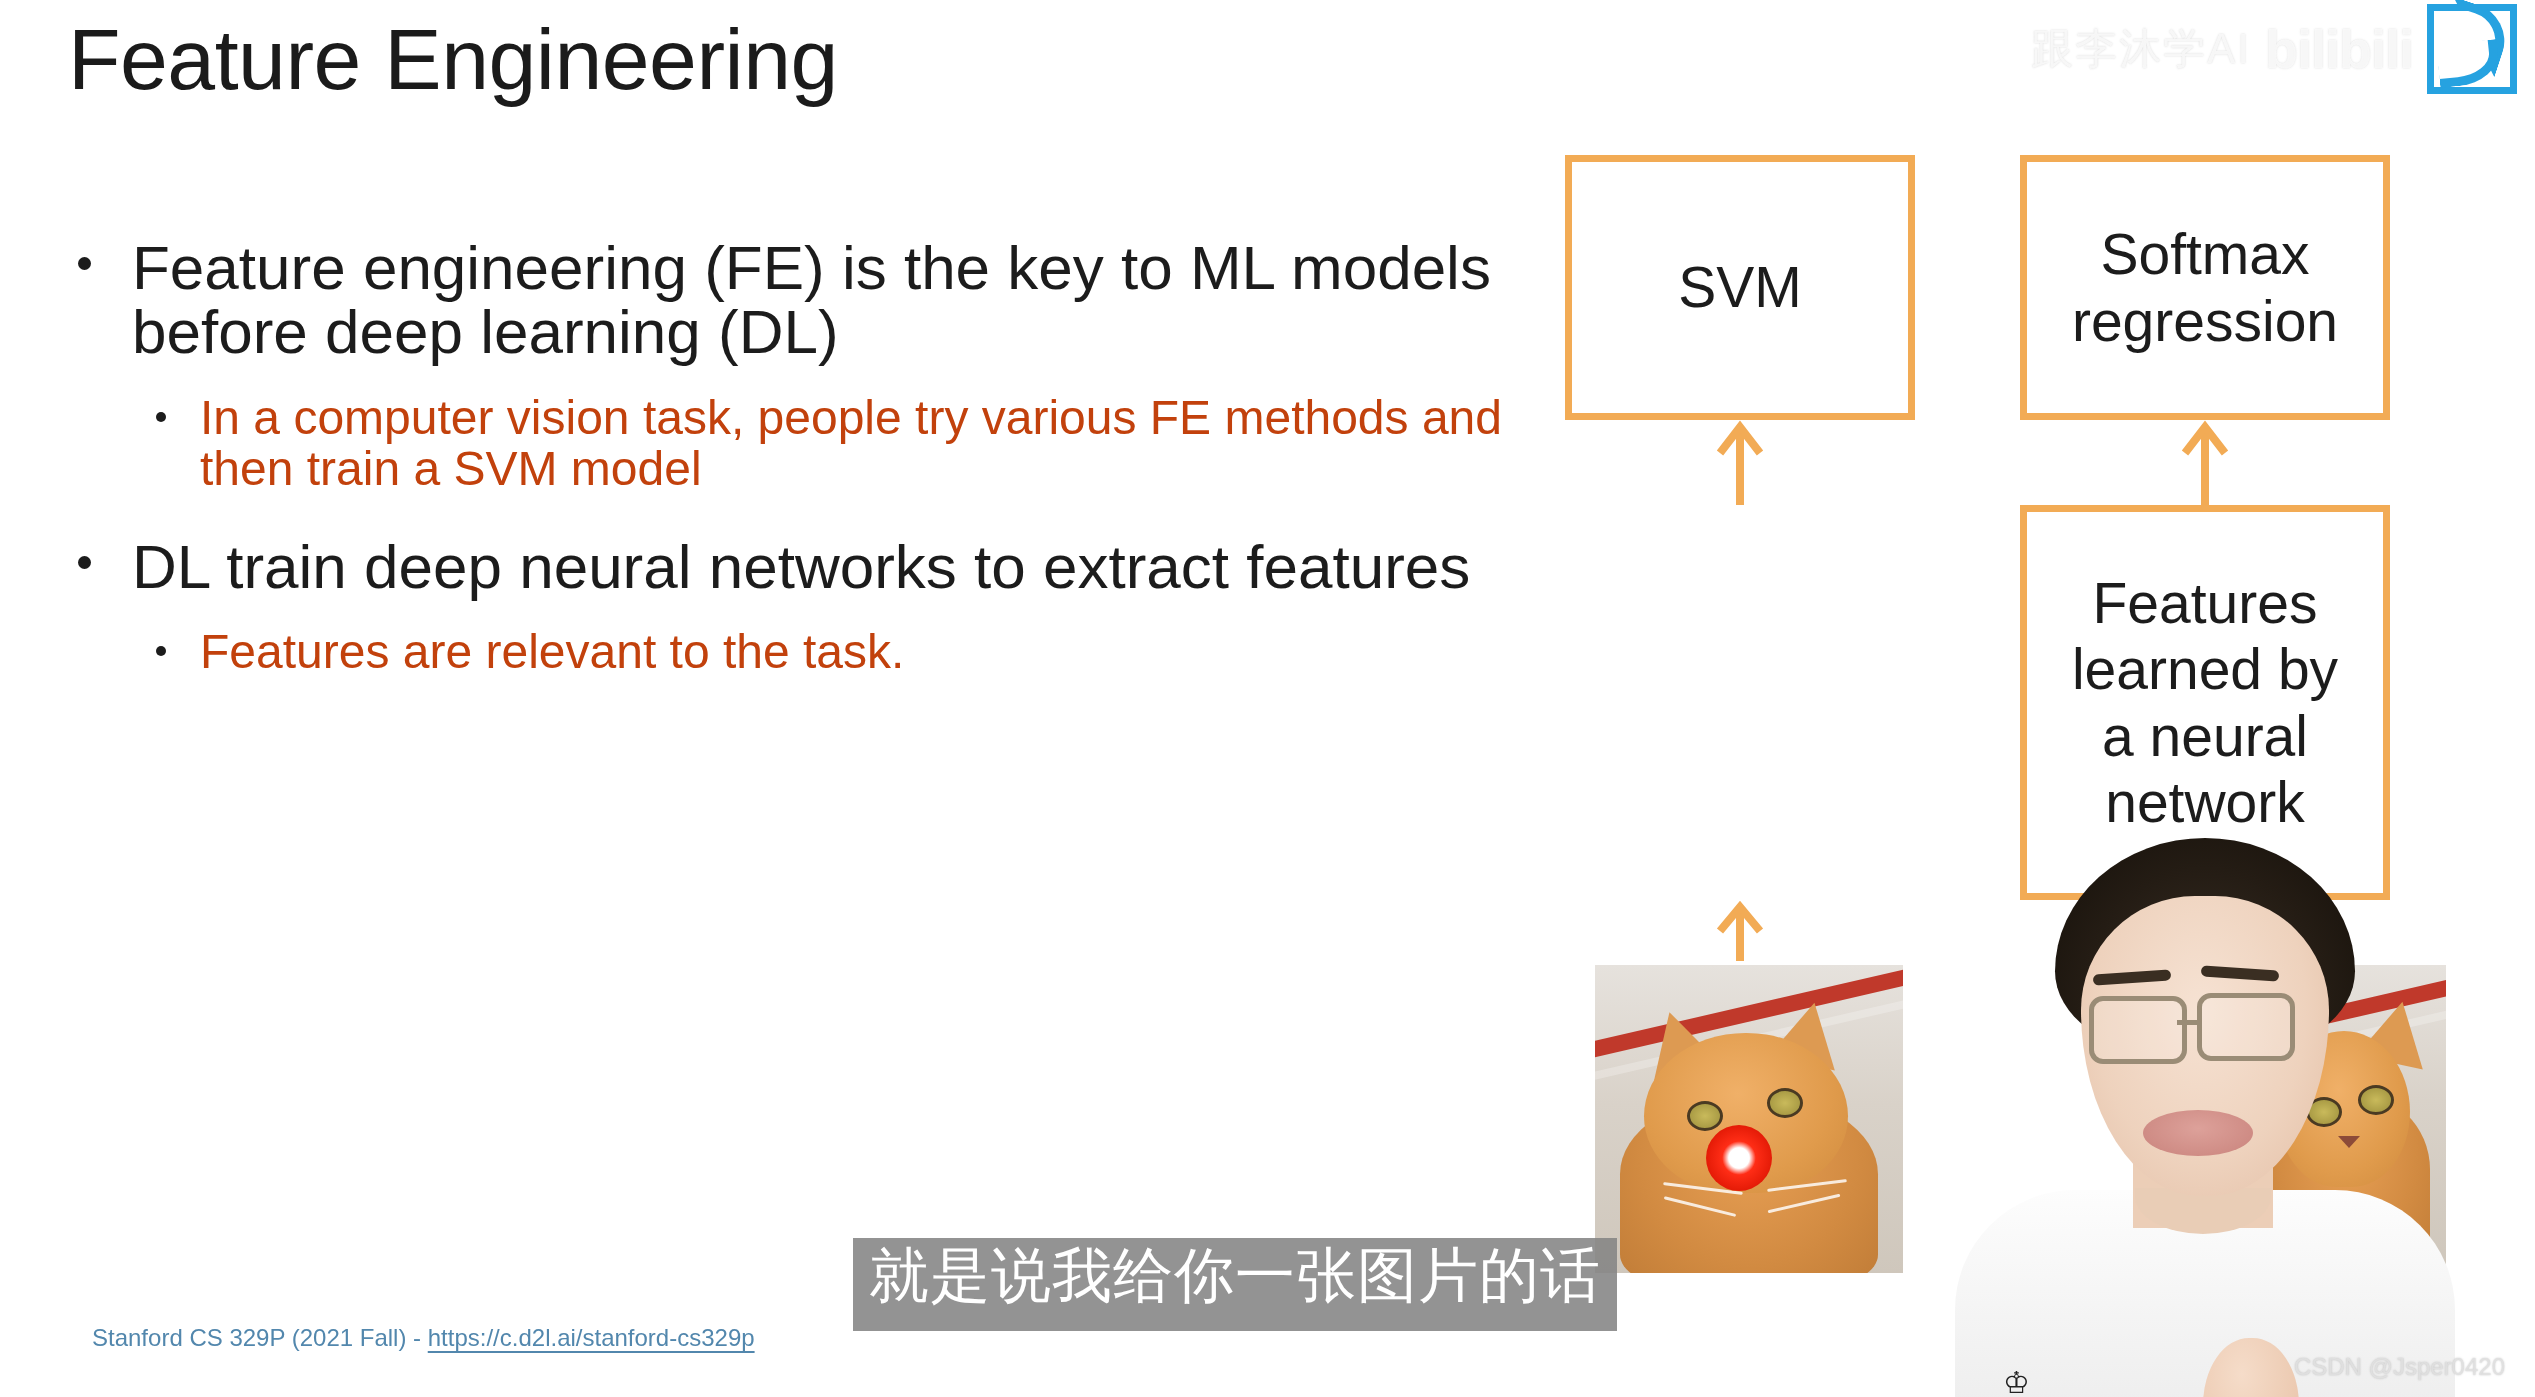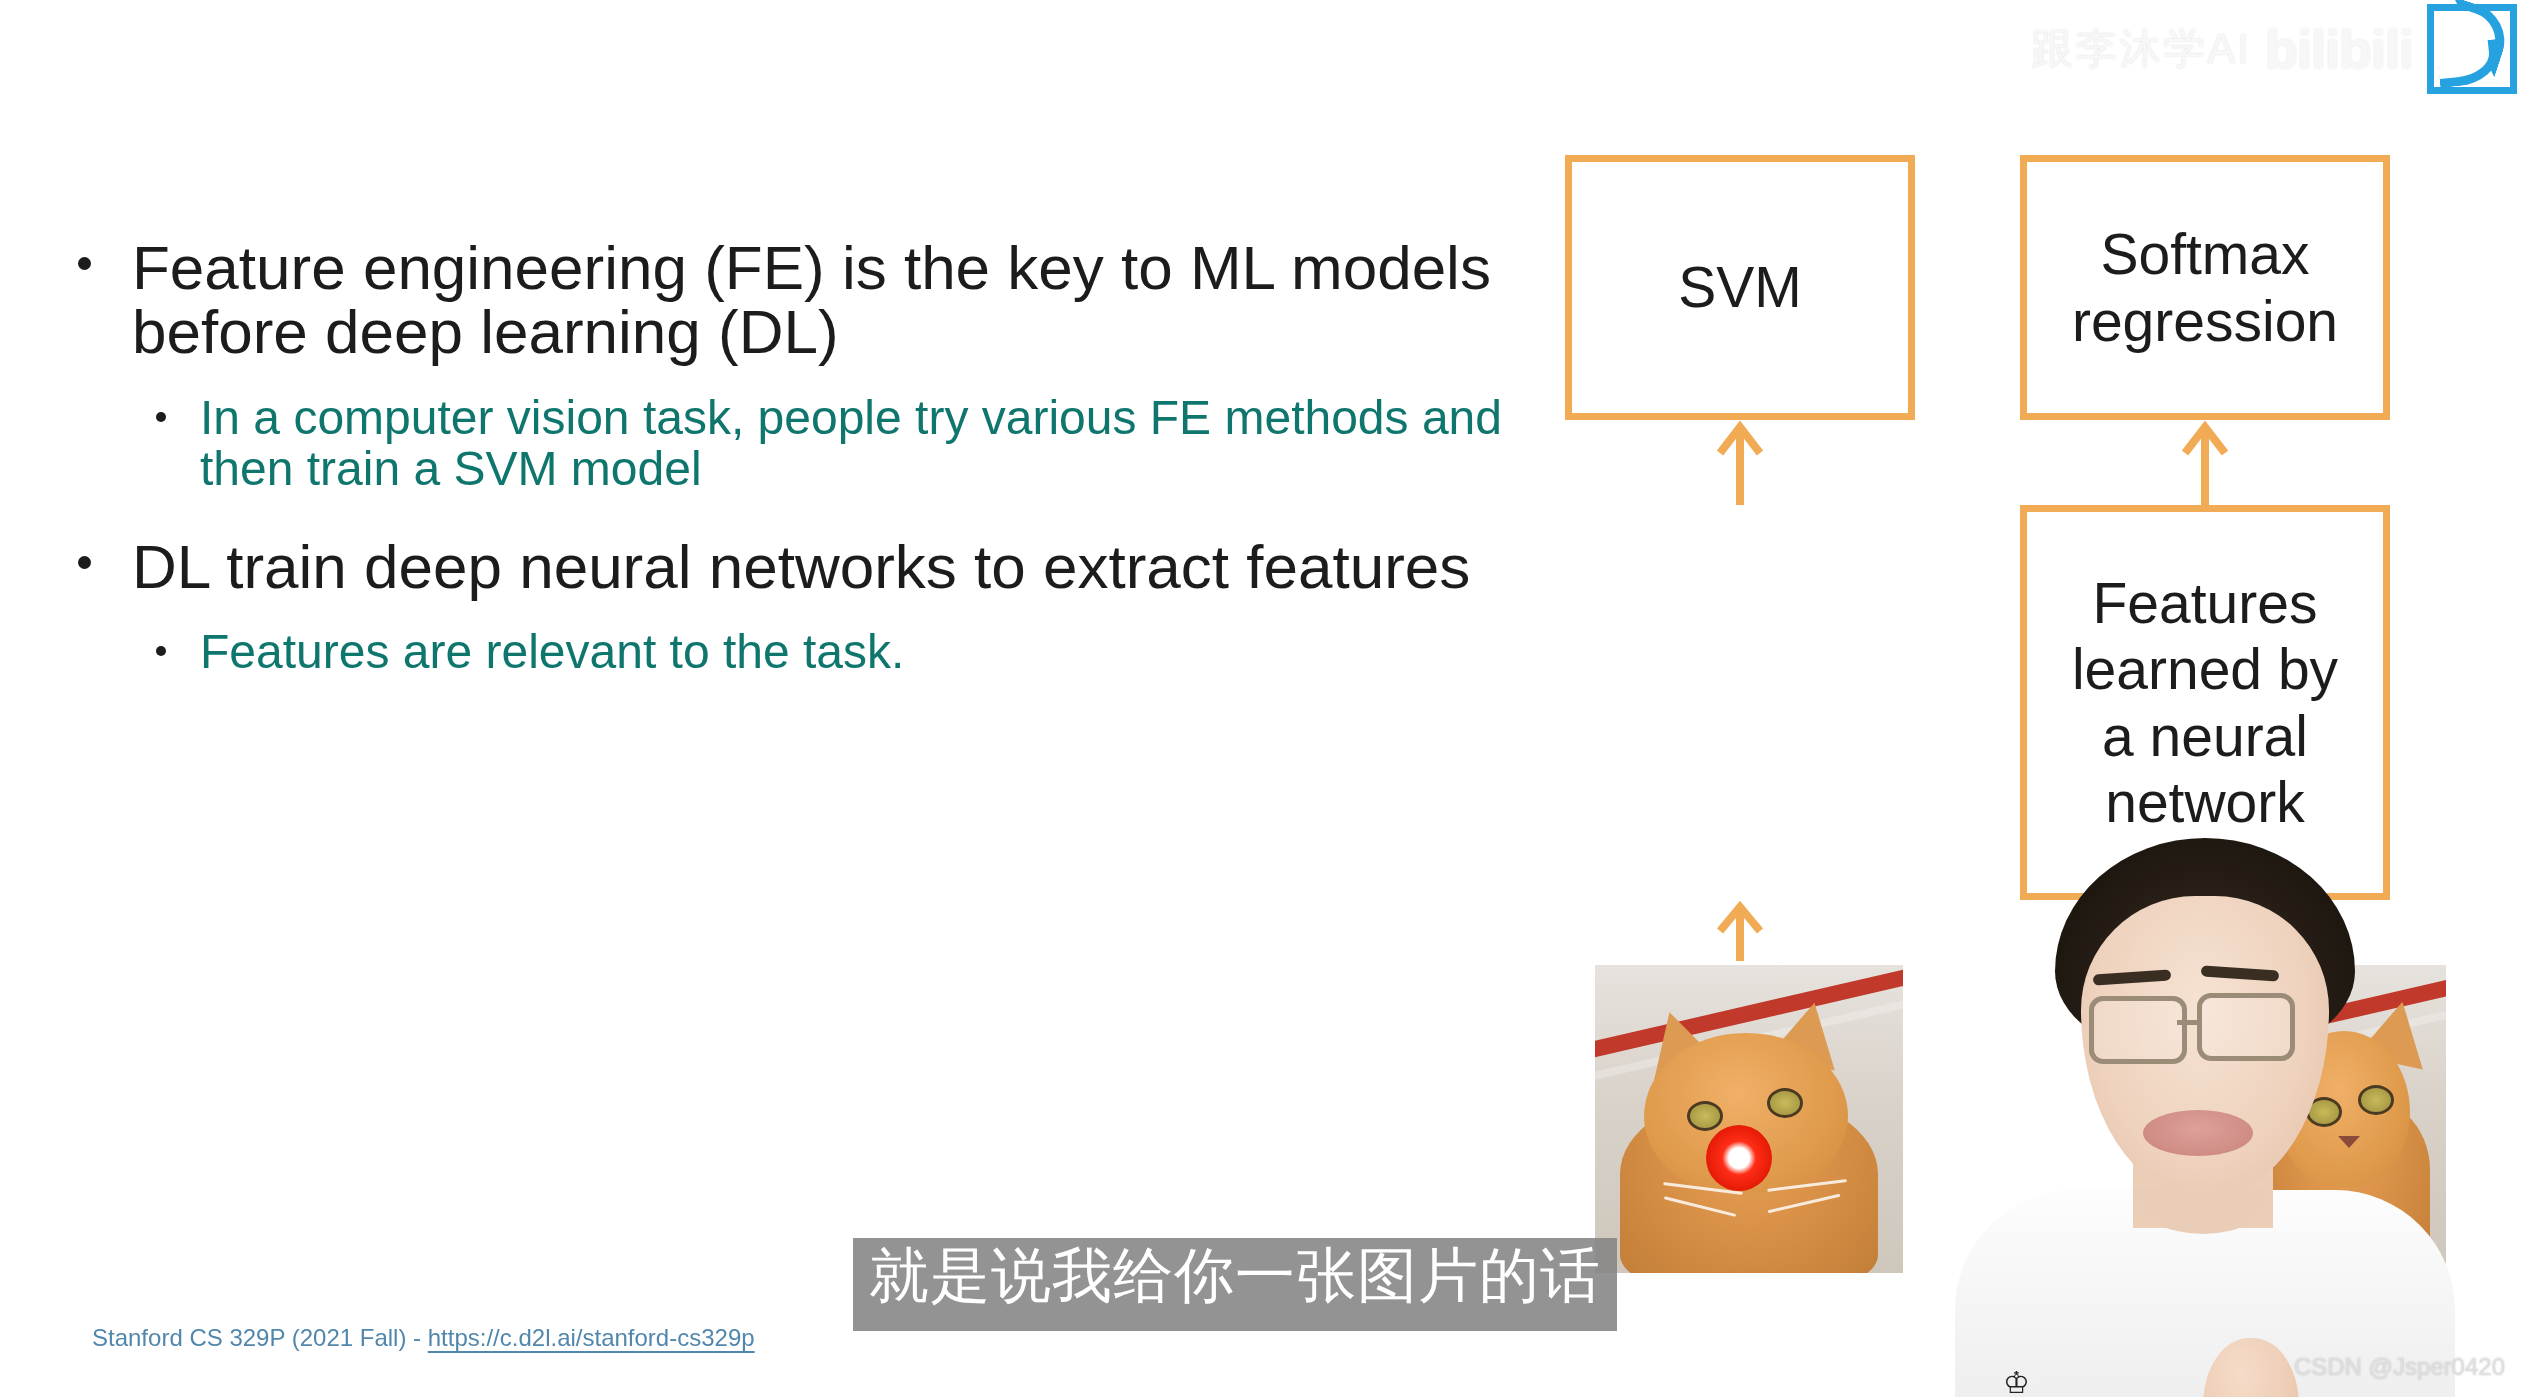--- a/index.html
+++ b/index.html
@@ -55,21 +55,21 @@
     height: 13px;
     background: #1c1c1c;
     border-radius: 50%;
   }
   .bullet-l2 {
     position: relative;
     display: block;
     padding-left: 140px;
     font-size: 48px;
     line-height: 1.06;
-    color: #0f766e;
+    color: #c2410c;
     margin-bottom: 26px;
   }
   .bullet-l2 .dot {
     position: absolute;
     left: 96px;
     top: 0.40em;
     width: 10px;
     height: 10px;
     background: #1c1c1c;
     border-radius: 50%;
@@ -384,20 +384,21 @@
     color: rgba(225,225,225,0.88);
     text-shadow: 0 0 2px rgba(90,90,90,0.35);
     white-space: nowrap;
   }
 </style>
 </head>
 <body>
 
 <div id="slide">
 
+  <div id="title">Feature Engineering</div>
 
   <div id="body">
 
 
     <div class="gap-a"></div>
 
     <div class="bullet-l1">
       <span class="dot"></span>
       <span>Feature engineering (FE) is the key to ML models before deep learning (DL)</span>
     </div>

